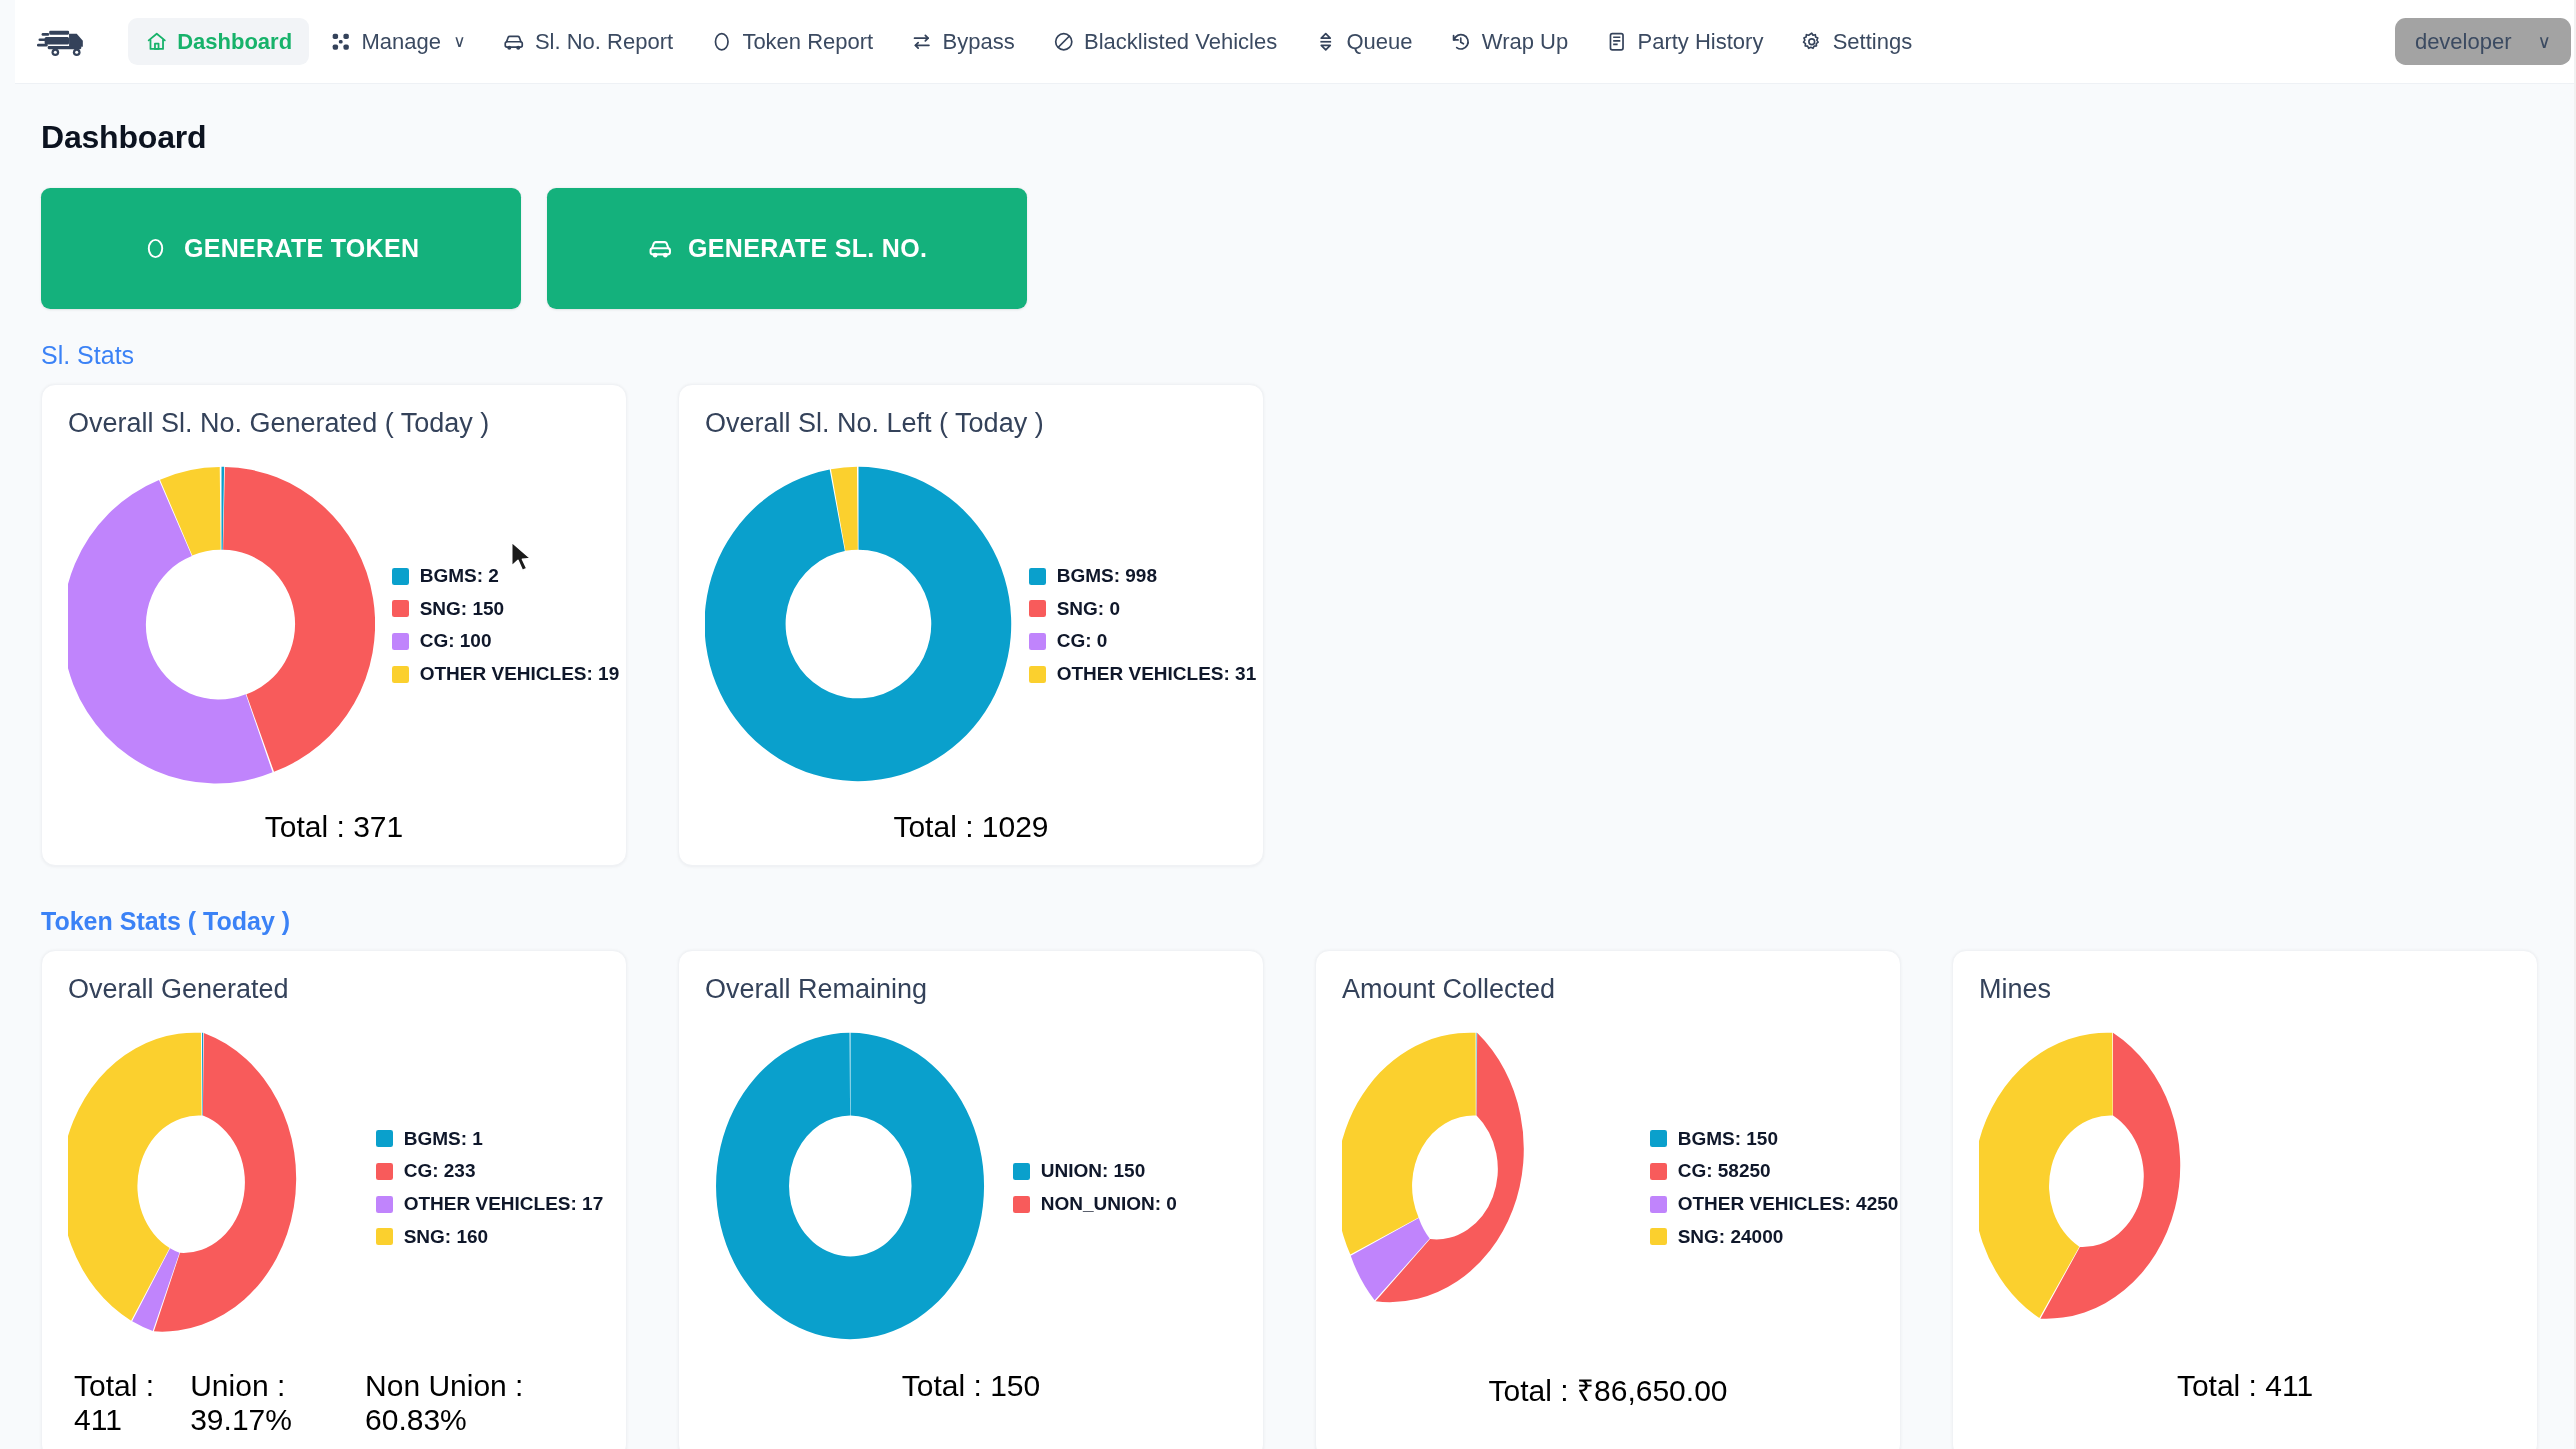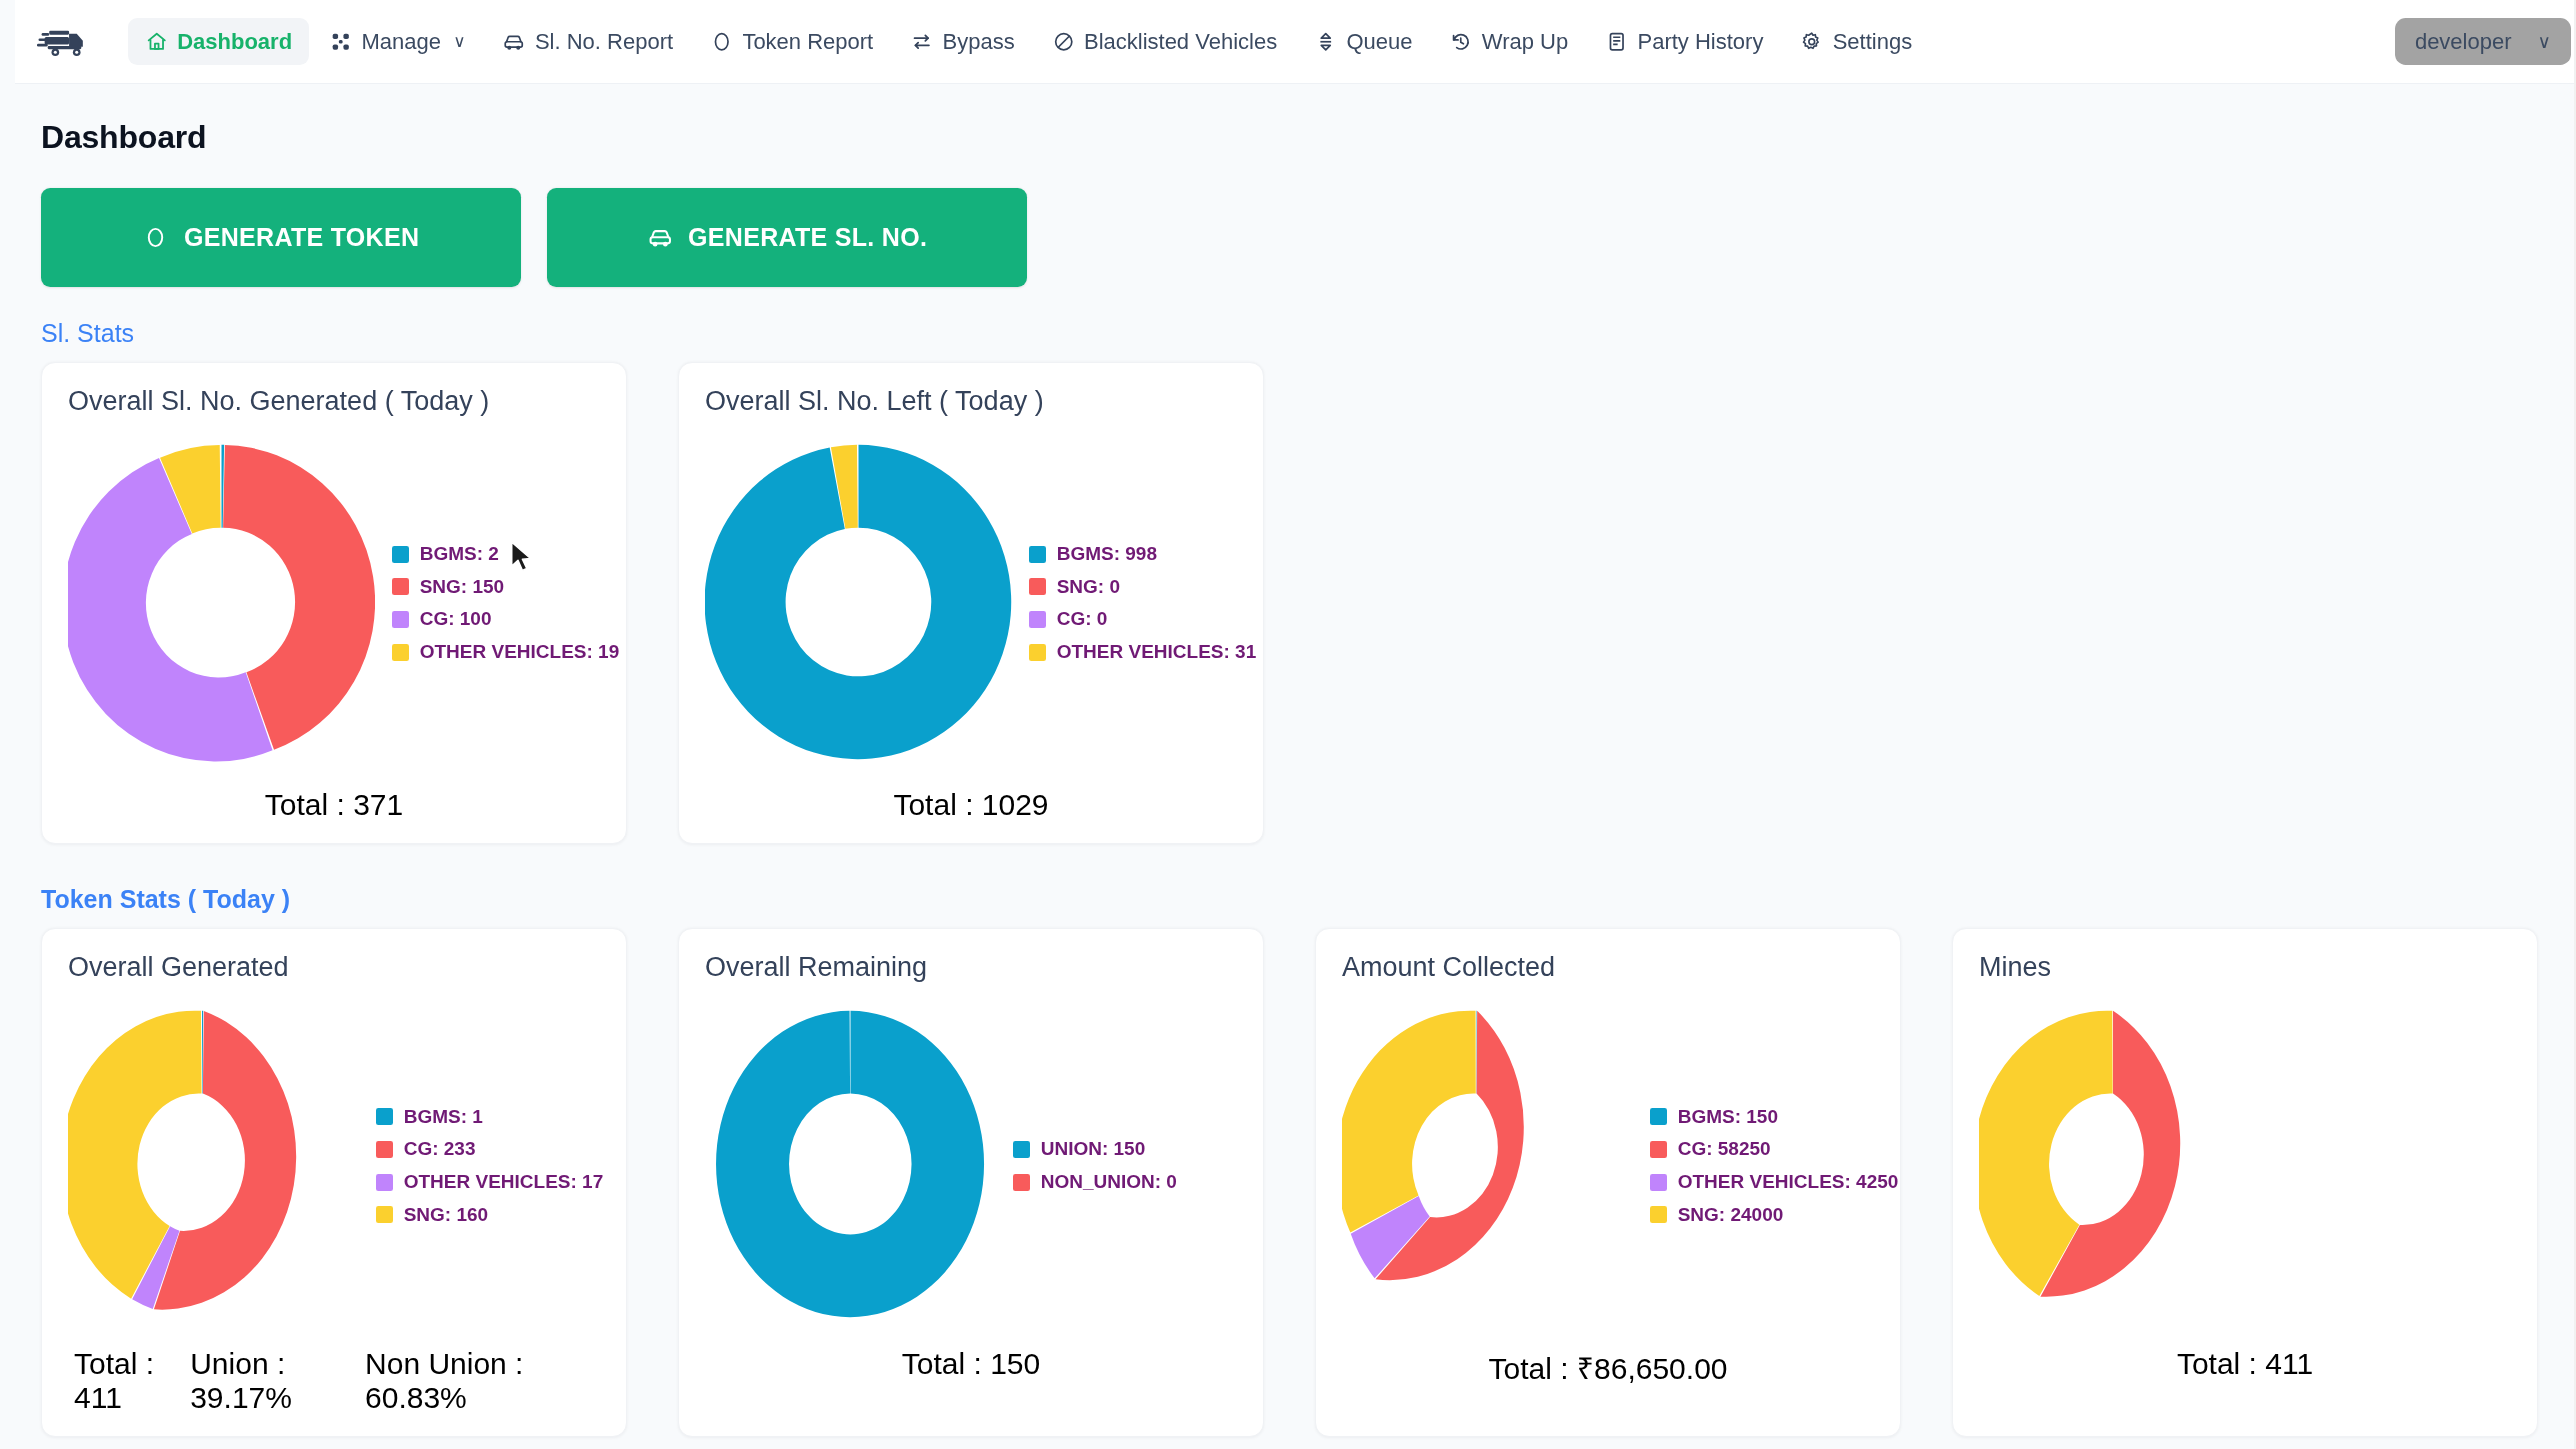--- a/index.html
+++ b/index.html
@@ -51,21 +51,21 @@
   .user-chip .caret { font-size: 18.4px; color:#3b4a61; }
 
   
   .main { padding: 0 26px; }
   .page-title {
     font-size: 32px; font-weight: 700; color: #0c1320;
     margin: 35px 0 0 0; letter-spacing: -0.2px;
   }
   .btn-row { display: flex; gap: 26px; margin-top: 32px; }
   .big-btn {
-    width: 480px; height: 99px;
+    width: 480px; height: 121px;
     background: #14b17c;
     border: none; border-radius: 9.2px;
     color: #ffffff;
     font-size: 25px; font-weight: 700; letter-spacing: 0.3px;
     display: flex; align-items: center; justify-content: center; gap: 15.3px;
     cursor: pointer;
     box-shadow: 0 0.8px 2.3px rgba(0,0,0,0.10);
   }
   .big-btn .ico { display:inline-flex; align-items:center; justify-content:center; width:26px; height:26px;}
 
@@ -87,21 +87,21 @@
   }
   .card-title {
     font-size: 27px; font-weight: 400; color: #34425a;
     margin-bottom: 6.1px;
   }
   .chart-area { display: flex; align-items: center; }
   .donut-wrap { flex: none; position: relative; }
   .legend { display: flex; flex-direction: column; gap: 10.7px; margin-left: 17px; }
   .legend-item { display: flex; align-items: center; gap: 10.7px; }
   .swatch { width: 17px; height: 17px; border-radius: 2.3px; flex: none; }
-  .legend-text { font-size: 19px; font-weight: 700; color: #701a75; white-space: nowrap; }
+  .legend-text { font-size: 19px; font-weight: 700; color: #0f172a; white-space: nowrap; }
   .card-footer {
     display: flex; gap: 0; justify-content: center;
     font-size: 30px; font-weight: 400; color: #000000;
     margin-top: 4.6px;
   }
   .card-footer.spread { justify-content: space-between; padding: 0 6.1px; }
 
   
   .card-sl { width: 586px; }
   .card-sl .chart-area { height: 360px; }

